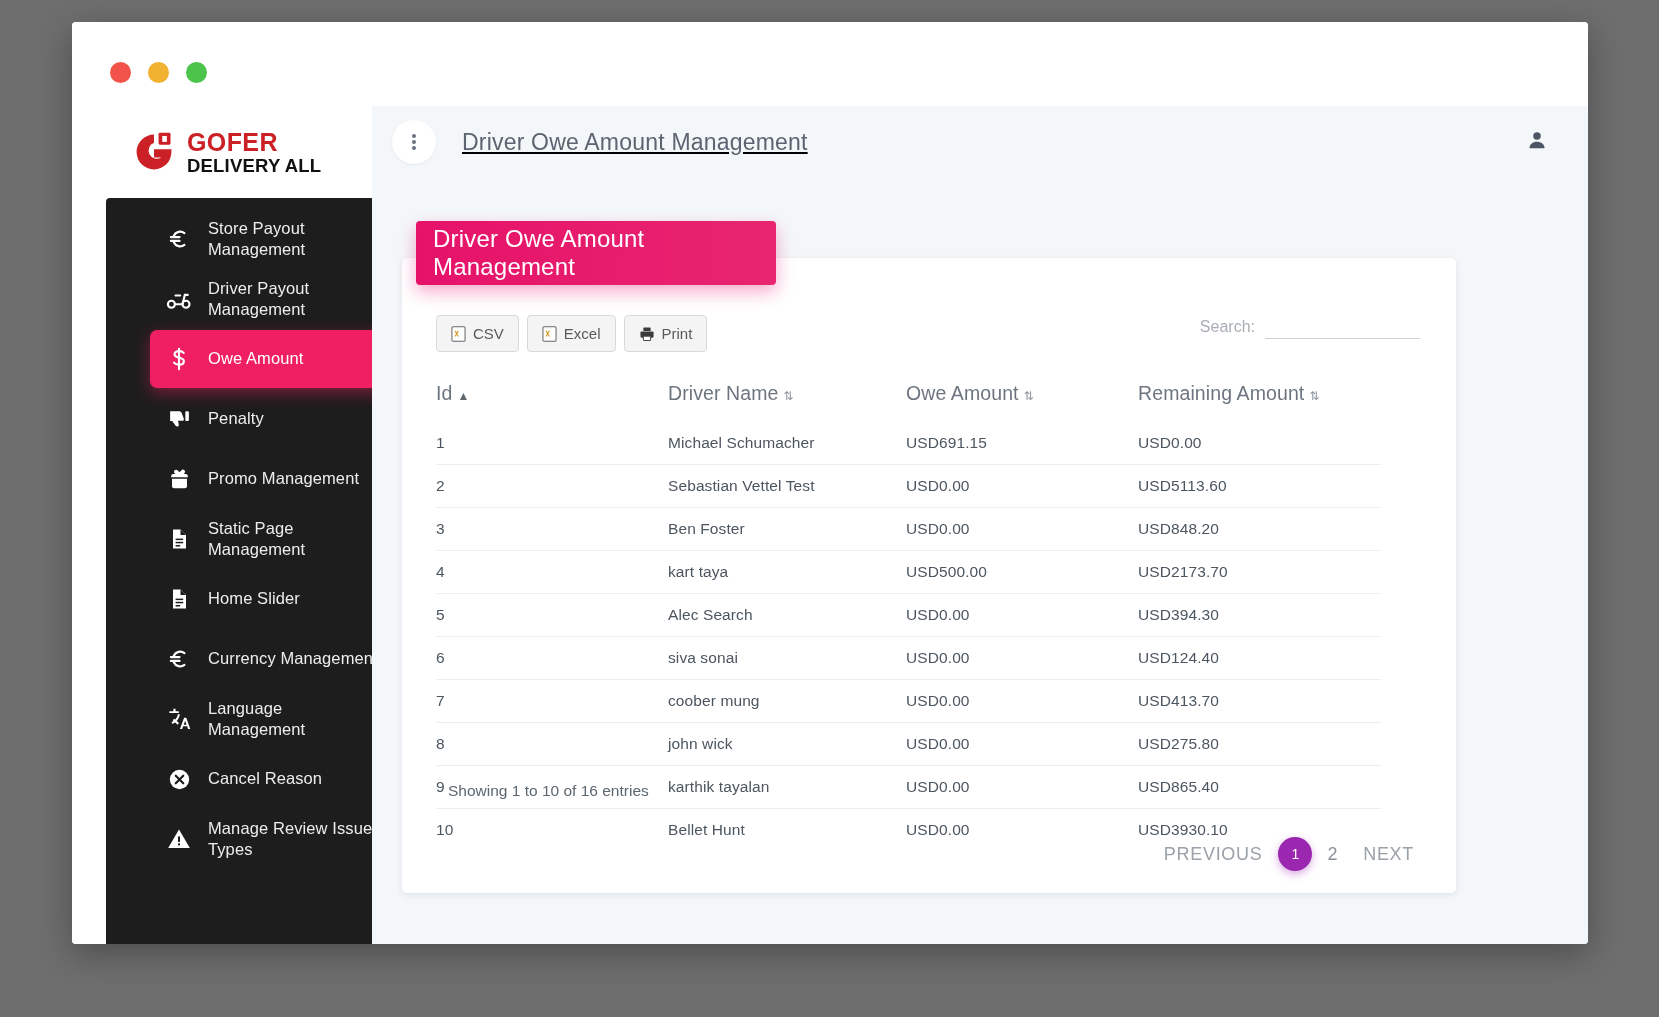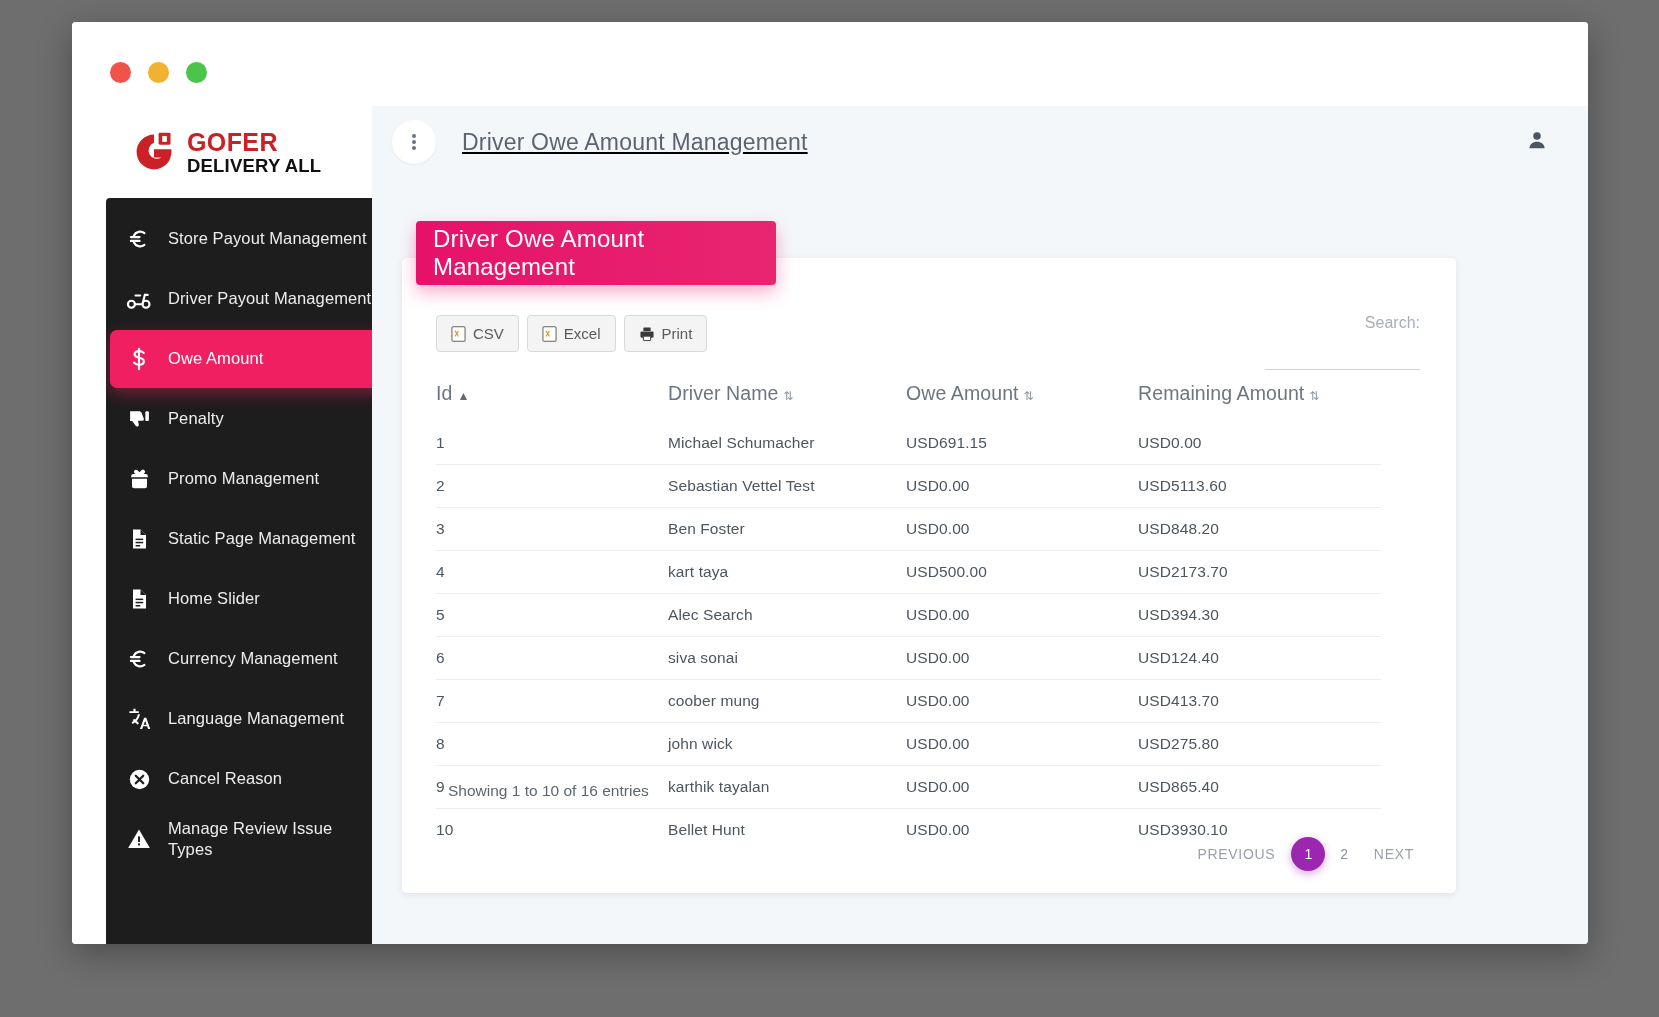--- a/index.html
+++ b/index.html
@@ -62,20 +62,21 @@
 
   .nav {
     position: absolute;
     left: 34px; top: 92px;
     width: 294px;
     height: 746px;
     background: #1d1d1d;
     border-top-left-radius: 4px;
     padding-top: 10px;
     overflow: hidden;
+    padding-left: 40px;
   }
   .nav-item {
     position: relative;
     display: flex; align-items: center;
     min-height: 58px;
     padding: 6px 10px 6px 0;
     margin: 2px 10px 2px 4px;
     border-radius: 7px;
     color: #e9e9e9;
     cursor: pointer;
@@ -176,21 +177,21 @@
     border-radius: 4px;
     display: flex; align-items: center; gap: 7px;
     font-size: 15px; color: #5a5a5a;
     cursor: pointer;
   }
   .tb-btn svg { flex: none; }
 
   .search-wrap {
     position: absolute;
     right: 36px; top: 56px;
-    display: flex; align-items: flex-end; gap: 10px; flex-direction: column;
+    display: flex; align-items: flex-end; gap: 10px;
   }
   .search-label { font-size: 16px; color: #a8aeb6; padding-bottom: 3px; }
   .search-input {
     width: 155px; height: 25px;
     border: none; border-bottom: 1px solid #cdd2d8;
     outline: none; background: transparent;
     font-size: 15px; color: #444;
     font-family: "Liberation Sans", sans-serif;
   }
 
@@ -229,21 +230,21 @@
     position: absolute;
     left: 34px; top: 524px;
     font-size: 15.5px; color: #5c666f; margin-left: 12px;
   }
   .pager {
     position: absolute;
     right: 32px; bottom: 22px;
     display: flex; align-items: center; gap: 6px;
   }
   .pg {
-    font-size: 14px; color: #9aa1a9;
+    font-size: 18px; color: #9aa1a9;
     letter-spacing: 0.7px;
     padding: 6px 10px;
     cursor: pointer;
   }
   .pg.num { color: #8b929a; padding: 6px 9px; }
   .pg.active {
     width: 34px; height: 34px; border-radius: 50%;
     background: #9b27b0; color: #ffffff;
     display: flex; align-items: center; justify-content: center;
     padding: 0; font-size: 14px; letter-spacing: 0;

